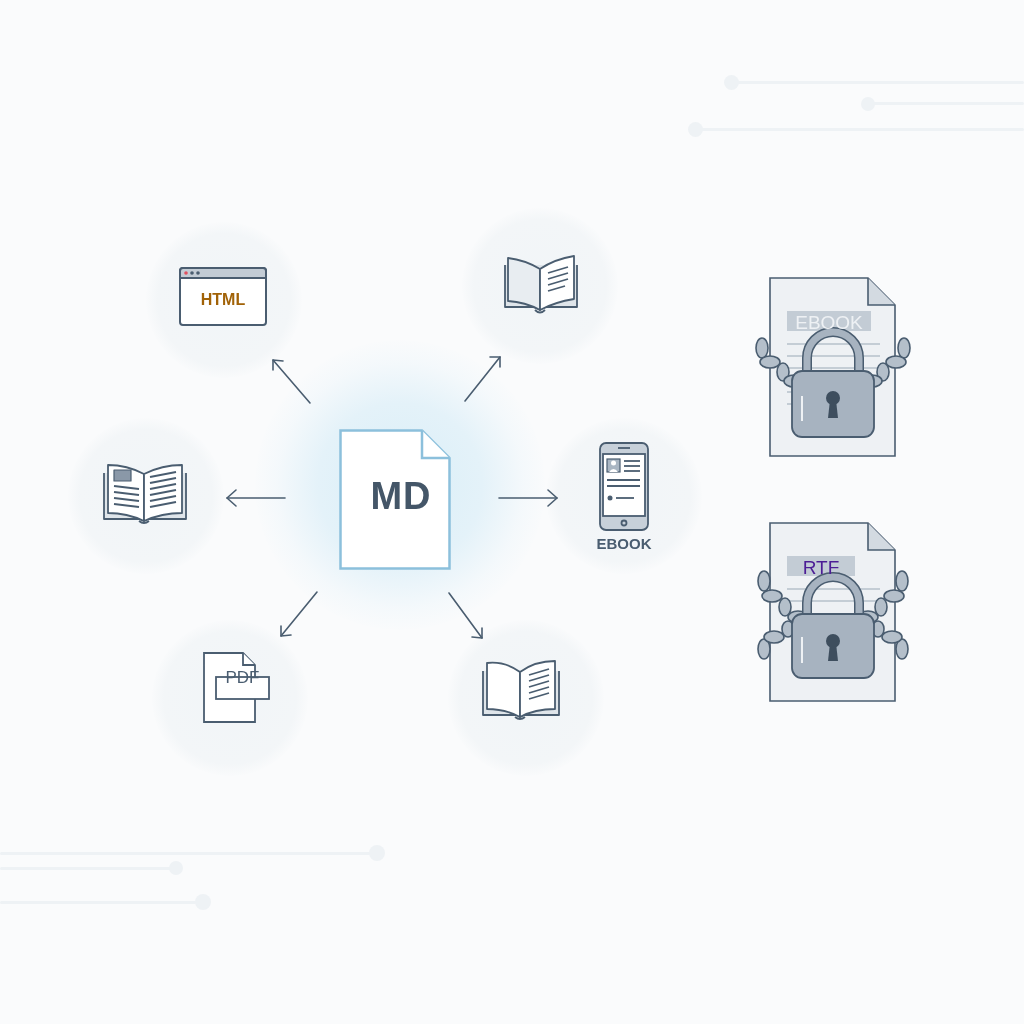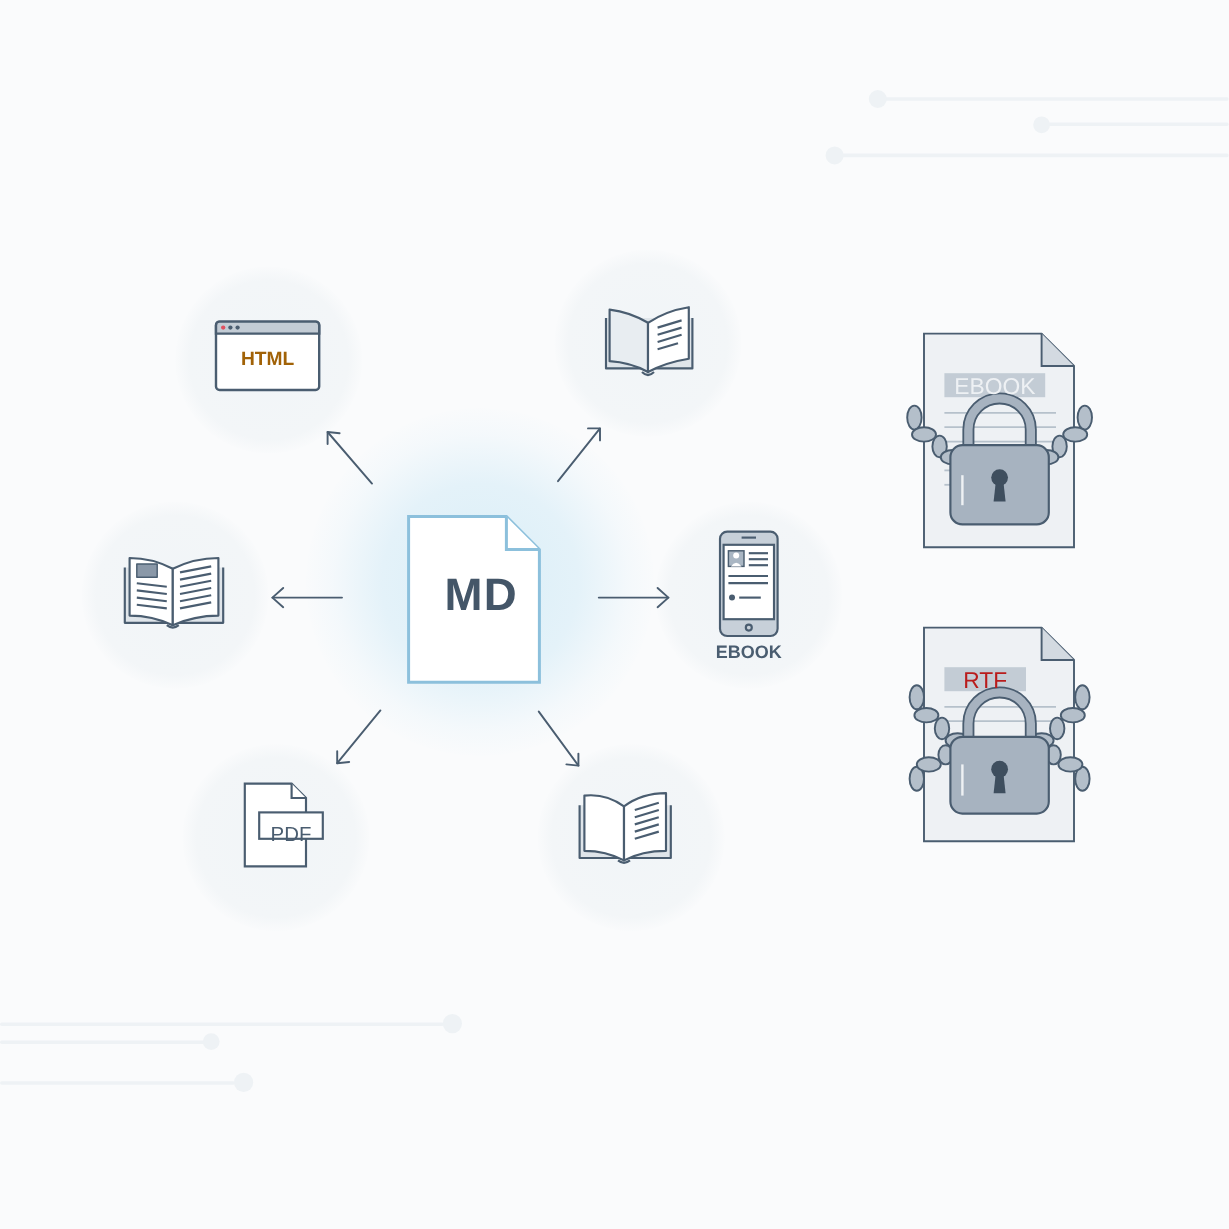--- a/index.html
+++ b/index.html
@@ -148,21 +148,21 @@
 </div>
 
 <div class="abs" style="left:203px;top:652px;width:68px;height:72px;">
   <svg width="68" height="72">
     <g stroke="#4a5d70" stroke-width="1.8" fill="none">
       <path d="M1 1 H40 L52 13 V70 H1 Z" fill="#ffffff"></path>
       <path d="M40 1 V13 H52" fill="#ffffff"></path>
       <rect x="13" y="25" width="53" height="22" fill="#ffffff"></rect>
     </g>
   </svg>
-  <div class="abs" style="left:13px;top:34px;width:53px;text-align:center;font-size:17px;color:#4a5d70;">PDF</div>
+  <div class="abs" style="left:13px;top:16px;width:53px;text-align:center;font-size:17px;color:#4a5d70;">PDF</div>
 </div>
 
 <div class="abs" style="left:481px;top:659px;width:80px;height:64px;">
   <svg width="80" height="64">
     <g stroke="#4a5d70" stroke-width="1.8" stroke-linejoin="round" fill="none">
       <path d="M2 12 V56 H78 V12" fill="#dfe5ea"></path>
       <path d="M6 4 Q24 2 39 13 V58 Q24 50 6 50 Z" fill="#ffffff"></path>
       <path d="M39 13 Q54 2 74 2 V50 Q54 50 39 58 Z" fill="#ffffff"></path>
       <path d="M34 58 Q39 62 44 58"></path>
       <line x1="48" y1="16" x2="68" y2="10"></line>
@@ -240,14 +240,14 @@
     </g>
     <g stroke="#4a5d70" stroke-width="1.8">
       <path d="M57 95 V82 a26 26 0 0 1 52 0 V95" fill="none" stroke-width="10" stroke="#4a5d70"></path>
       <path d="M57 95 V82 a26 26 0 0 1 52 0 V95" fill="none" stroke-width="7" stroke="#a7b3c0"></path>
       <rect x="42" y="93" width="82" height="64" rx="10" fill="#a7b3c0"></rect>
       <line x1="52" y1="116" x2="52" y2="142" stroke="#eef1f4" stroke-width="2"></line>
       <circle cx="83" cy="120" r="7" fill="#3e4e5e" stroke="none"></circle>
       <path d="M80 122 L78 140 H88 L86 122 Z" fill="#3e4e5e" stroke="none"></path>
     </g>
   </svg>
-  <div class="abs" style="left:37px;top:36px;width:68px;text-align:center;font-size:19px;color:#b91c1c;">RTF</div>
+  <div class="abs" style="left:37px;top:36px;width:68px;text-align:center;font-size:19px;color:#4c1d95;">RTF</div>
 </div>
 
 </body></html>

